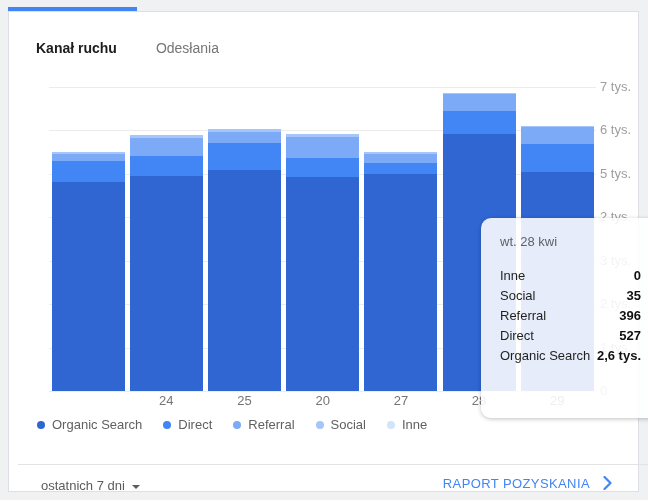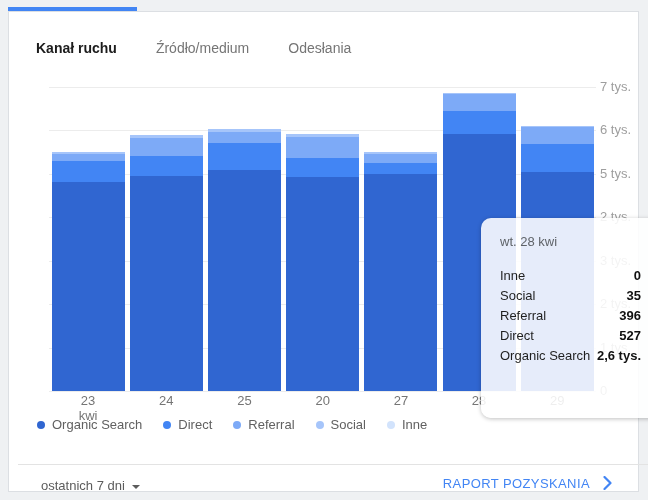--- a/index.html
+++ b/index.html
@@ -75,21 +75,20 @@
 </style>
 </head>
 <body>
 
 <div class="accent-strip"></div>
 
 <div class="card">
 
   <div class="tabs">
     <div class="tab active">Kanał ruchu</div>
-    <div class="tab">Źródło/medium</div>
     <div class="tab">Odesłania</div>
   </div>
 
   <div class="footer-divider"></div>
 
   <div class="date-range">
     <span>ostatnich 7 dni</span>
     <span class="caret-down"></span>
   </div>
 
@@ -116,21 +115,20 @@
     <div class="gridline" style="left: 33px; top: 304px; width: 547px;"></div>
     <div class="ytick" style="top: 296px;">2 tys.</div>
     <div class="gridline" style="left: 33px; top: 347.5px; width: 547px;"></div>
     <div class="ytick" style="top: 339.5px;">1 tys.</div>
     <div class="gridline" style="left: 33px; top: 391px; width: 547px;"></div>
     <div class="ytick" style="top: 383px;">0</div>
     <div class="bar-seg" style="left: 35.6px; width: 73px; top: 182.2px; height: 208.8px; background: rgb(48, 102, 209);"></div>
     <div class="bar-seg" style="left: 35.6px; width: 73px; top: 161.32px; height: 20.88px; background: rgb(66, 133, 244);"></div>
     <div class="bar-seg" style="left: 35.6px; width: 73px; top: 154.36px; height: 6.96px; background: rgb(125, 170, 247);"></div>
     <div class="bar-seg" style="left: 35.6px; width: 73px; top: 151.968px; height: 2.3925px; background: rgb(166, 197, 250);"></div>
-    <div class="xlabel" style="left: 42.1px; top: 393px;">23<div>kwi</div></div>
     <div class="bar-seg" style="left: 113.8px; width: 73px; top: 175.675px; height: 215.325px; background: rgb(48, 102, 209);"></div>
     <div class="bar-seg" style="left: 113.8px; width: 73px; top: 156.1px; height: 19.575px; background: rgb(66, 133, 244);"></div>
     <div class="bar-seg" style="left: 113.8px; width: 73px; top: 137.613px; height: 18.4875px; background: rgb(125, 170, 247);"></div>
     <div class="bar-seg" style="left: 113.8px; width: 73px; top: 134.567px; height: 3.045px; background: rgb(166, 197, 250);"></div>
     <div class="xlabel" style="left: 120.3px; top: 393px;">24</div>
     <div class="bar-seg" style="left: 192px; width: 73px; top: 170.455px; height: 220.545px; background: rgb(48, 102, 209);"></div>
     <div class="bar-seg" style="left: 192px; width: 73px; top: 143.05px; height: 27.405px; background: rgb(66, 133, 244);"></div>
     <div class="bar-seg" style="left: 192px; width: 73px; top: 131.74px; height: 11.31px; background: rgb(125, 170, 247);"></div>
     <div class="bar-seg" style="left: 192px; width: 73px; top: 128.695px; height: 3.045px; background: rgb(166, 197, 250);"></div>
     <div class="xlabel" style="left: 198.5px; top: 393px;">25</div>

